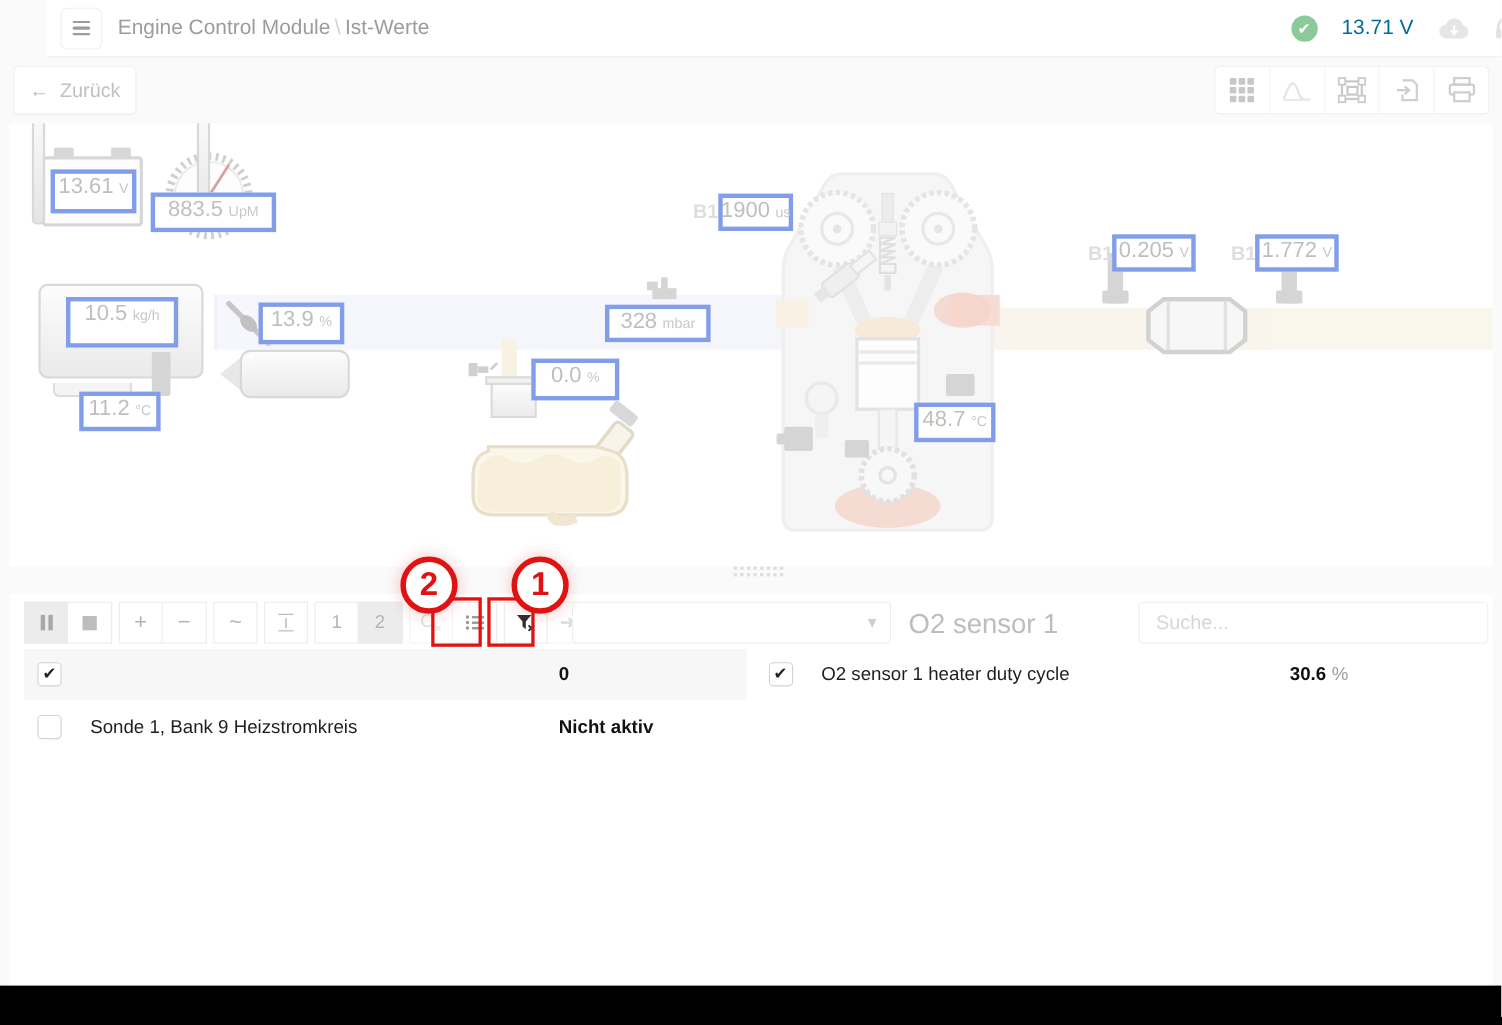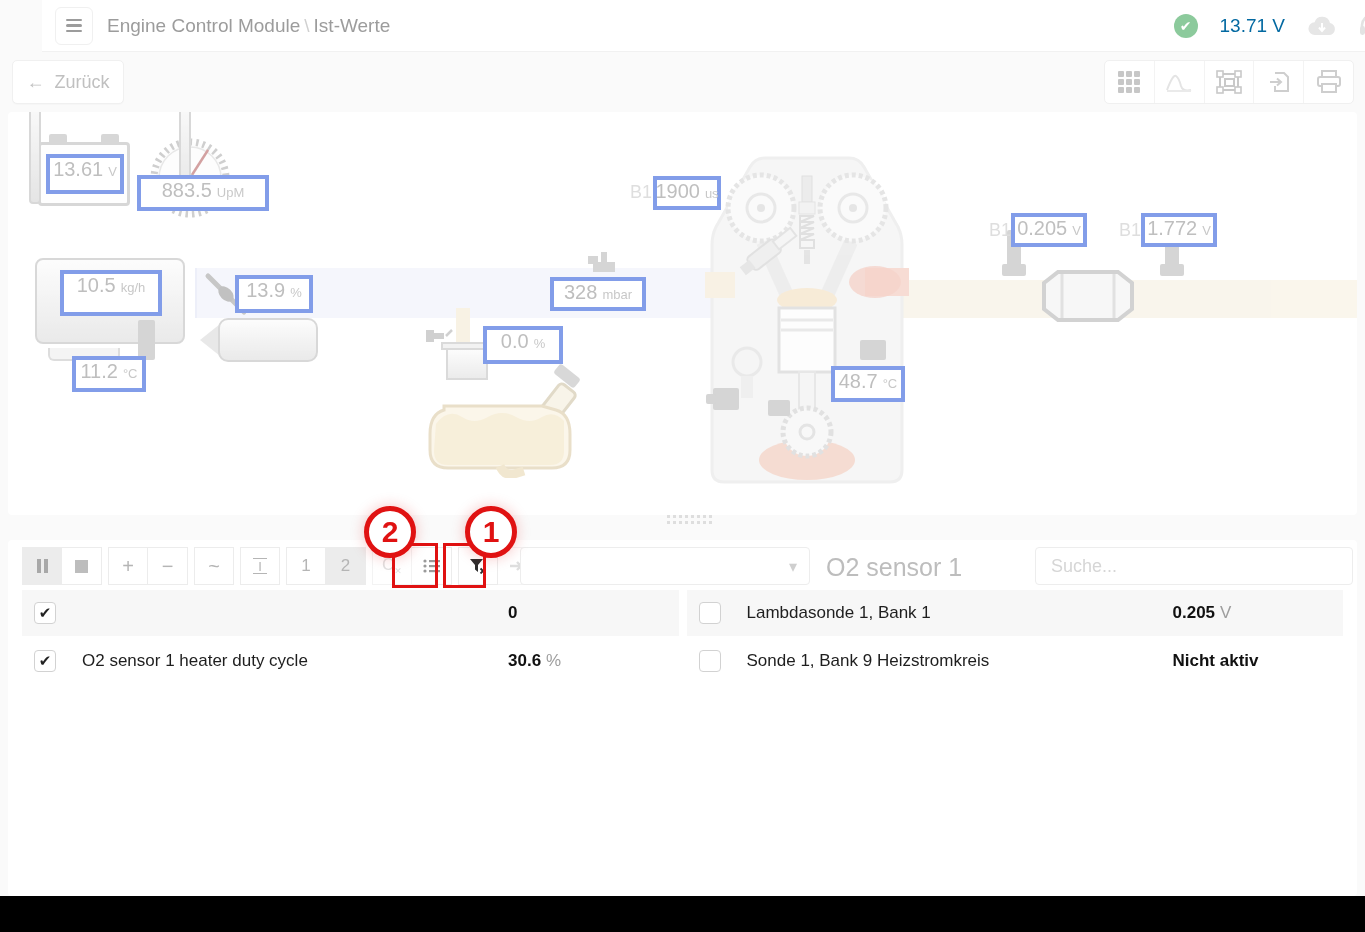--- a/index.html
+++ b/index.html
@@ -24,21 +24,21 @@
   .top-tool:last-child { border-right:none; }
   .grid-ico { display:grid; grid-template-columns:repeat(3,6px); grid-template-rows:repeat(3,6px); gap:2px; }
   .grid-ico b { background:#c7c7c7; border-radius:1px; }
 
   
   .diagram-panel { position:absolute; left:8px; top:112px; width:1349px; height:403px; background:#fff; border-radius:4px; overflow:hidden; }
   .diagram { position:absolute; inset:0; opacity:.55; }
   .vbox { position:absolute; background:#fff; border:4px solid #1d4ed8; color:#8a8a8a; display:flex; align-items:baseline; justify-content:center; gap:5px; z-index:5; }
   .vbox .val { font-size:20px; }
   .vbox .unit { font-size:13px; color:#9b9b9b; }
-  .b1 { position:absolute; font-size:18px; color:#c4c4c4; z-index:5; }
+  .b1 { position:absolute; font-size:18px; color:#c4c4c4; z-index:5;font-weight:bold; }
   .band { position:absolute; }
   .band-intake { left:187px; top:156px; width:525px; height:50px; background:#eef0fa; border-left:2px solid #dfe3f5; border-right:2px solid #dfe3f5; }
   .band-exhaust { left:882px; top:168px; width:467px; height:38px; background:#f5eedd; }
   .battery { position:absolute; left:30px; top:30px; width:92px; height:64px; border:3px solid #b7b7b7; border-radius:4px; background:#fdfdfd; }
   .battery:before, .battery:after { content:""; position:absolute; top:-11px; width:18px; height:9px; background:#b7b7b7; border-radius:2px 2px 0 0; }
   .battery:before { left:8px; } .battery:after { right:8px; }
   .cyl { background:linear-gradient(#fbfbfb,#d9d9d9); border:2px solid #b9b9b9; }
   .maf { position:absolute; left:27px; top:146px; width:150px; height:86px; border-radius:8px; }
   .maf-cap { position:absolute; top:-6px; width:12px; height:98px; border-radius:4px; background:linear-gradient(#f4f4f4,#cfcfcf); border:2px solid #b9b9b9; }
   .maf-tray { position:absolute; left:40px; top:236px; width:72px; height:13px; background:#ececec; border:2px solid #c2c2c2; border-top:none; border-radius:0 0 6px 6px; }
@@ -176,21 +176,21 @@
       <span class="val">13.61</span>
         <span class="unit">V</span>
     </div>
 
     <svg style="position:absolute; left:142px; top:26px;" width="80" height="80" viewBox="0 0 80 80">
       <circle cx="40" cy="40" r="36" fill="#fbfbfb" stroke="#a8a8a8" stroke-width="7" stroke-dasharray="2.5 4"></circle>
       <circle cx="40" cy="40" r="31" fill="none" stroke="#d5d5d5" stroke-width="1.5"></circle>
       <line x1="40" y1="40" x2="58" y2="12" stroke="#b05555" stroke-width="2.5"></line>
       <circle cx="40" cy="40" r="4" fill="#9a9a9a"></circle>
     </svg>
-    <div class="vbox" style="left:129px; top:63px; width:132px; height:36px;">
+    <div class="vbox" style="left:129px; top:63px; width:114px; height:36px;">
       <span class="val">883.5</span>
         <span class="unit">UpM</span>
     </div>
 
     <div class="cyl maf"></div>
     <div class="maf-cap" style="left:21px;"></div>
     <div class="maf-cap" style="left:171px;"></div>
     <div class="vbox" style="left:52px; top:158px; width:102px; height:46px;">
       <span class="val">10.5</span>
         <span class="unit">kg/h</span>
@@ -400,25 +400,20 @@
       <span>▾</span>
     </div>
   <div class="group-label">O2 sensor 1</div>
   <input class="search" type="text" placeholder="Suche..." style="">
 
   <div class="rows">
     <div class="mrow alt">
       <span class="cb">✔</span>
       <span class="val"><span>0</span><span class="u"></span></span>
     </div>
-    <div class="mrow alt">
-      <span class="cb"></span>
-      <span class="lbl">Lambdasonde 1, Bank 1</span>
-      <span class="val"><span>0.205</span><span class="u">V</span></span>
-    </div>
     <div class="mrow">
       <span class="cb">✔</span>
       <span class="lbl">O2 sensor 1 heater duty cycle</span>
       <span class="val"><span>30.6</span><span class="u">%</span></span>
     </div>
     <div class="mrow">
       <span class="cb"></span>
       <span class="lbl">Sonde 1, Bank 9 Heizstromkreis</span>
       <span class="val"><span>Nicht aktiv</span><span class="u"></span></span>
     </div>

